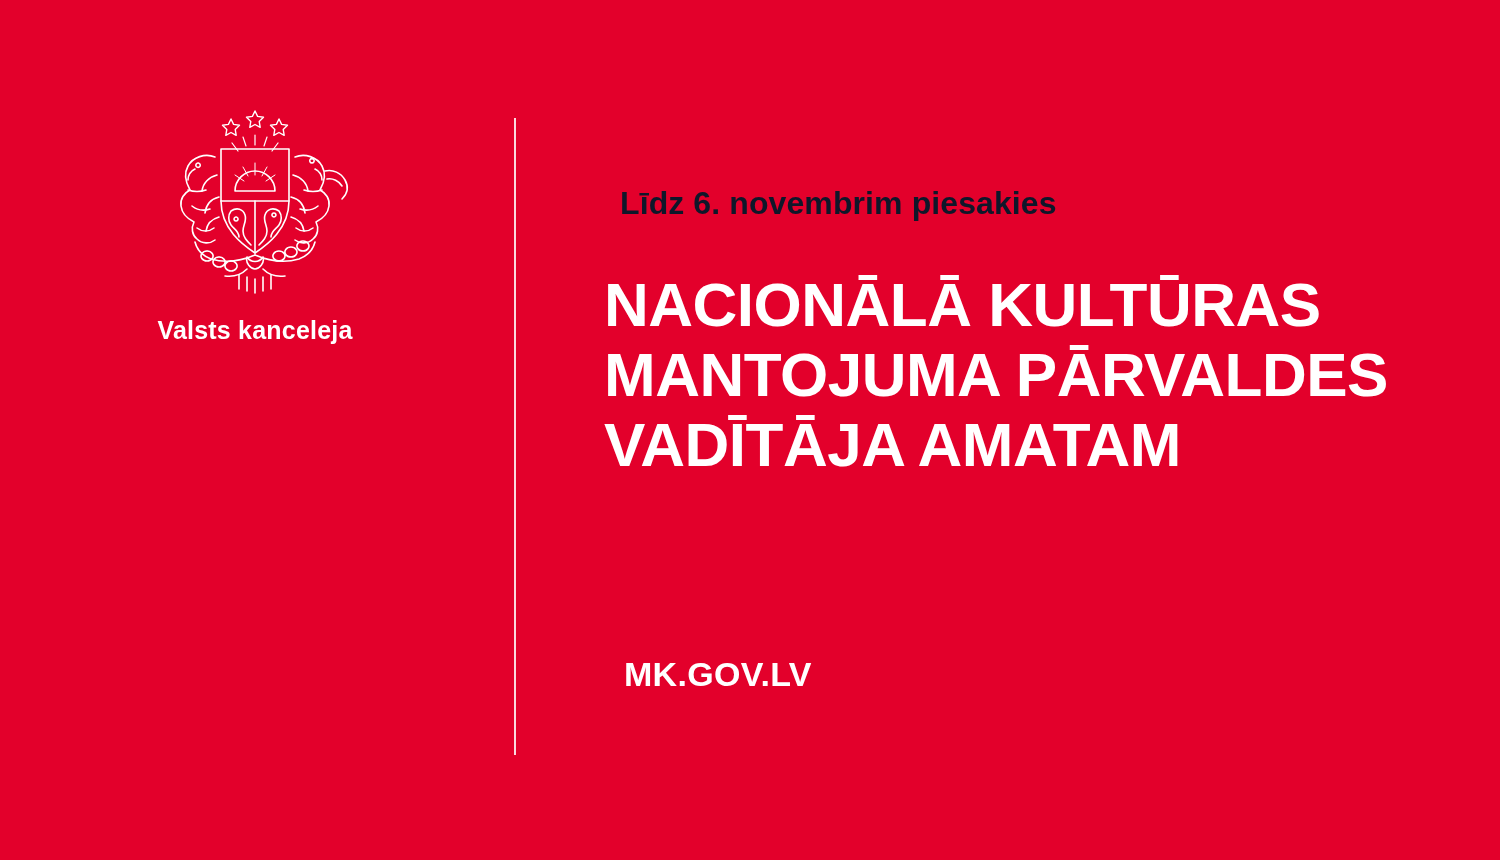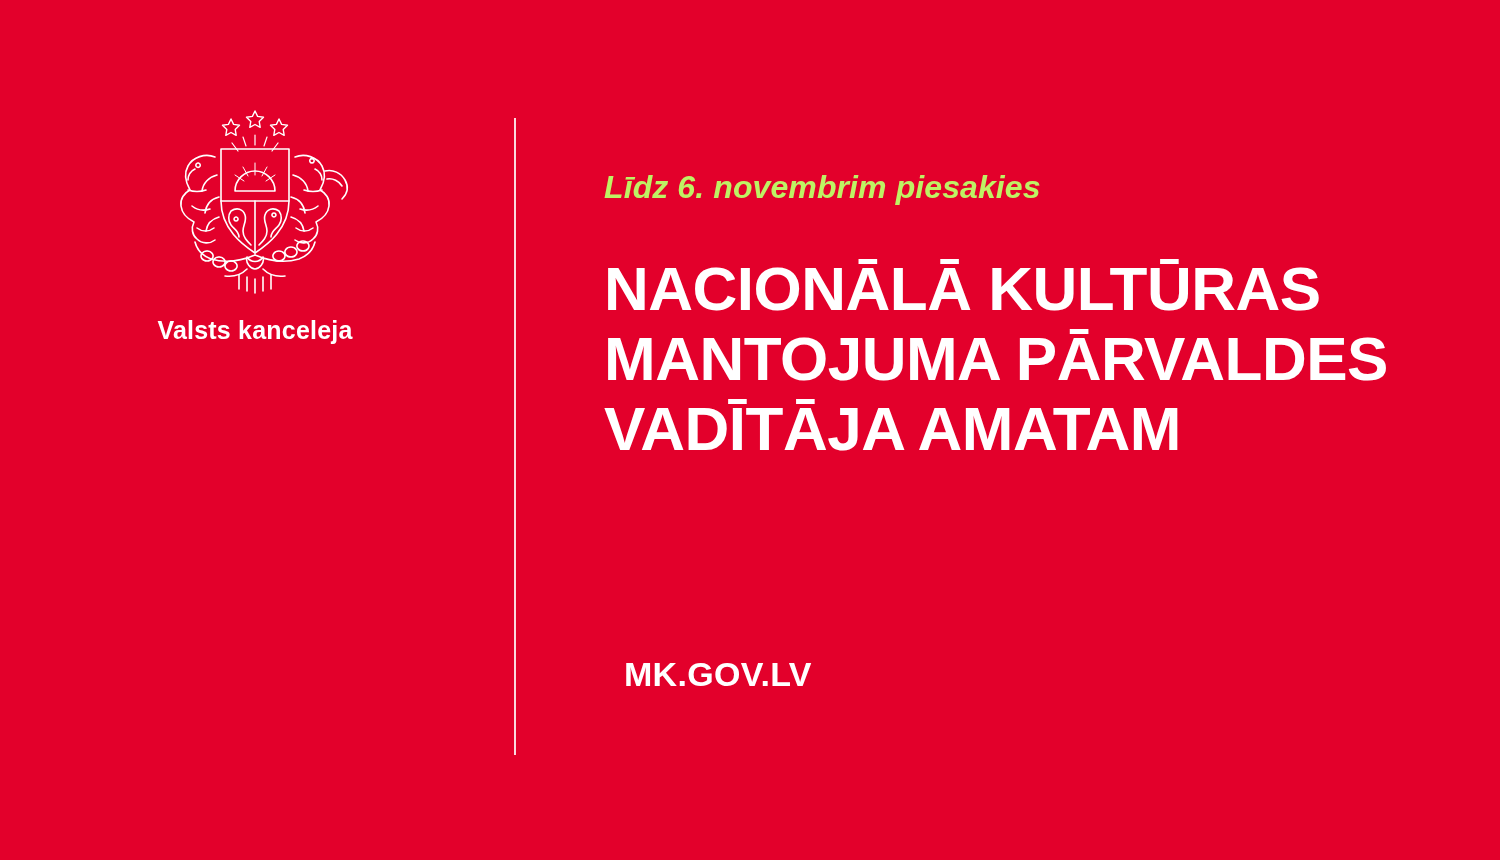--- a/index.html
+++ b/index.html
@@ -57,27 +57,26 @@
   }
 
   
   .content {
     position: absolute;
     left: 604px;
     top: 168px;
     width: 840px;
   }
   .eyebrow {
-    color: #bef264;
+    color: #0f172a;
     font-size: 32px;
     font-weight: 600;
     letter-spacing: 0.1px;
     line-height: 1.2;
-    margin: 0;
-    font-style: italic;
+    margin: 16px;
   }
   .headline {
     margin: 48px 0 16px 0;
     color: #FFFFFF;
     font-size: 62px;
     font-weight: 700;
     line-height: 1.13;
     letter-spacing: -0.5px;
     text-transform: uppercase;
   }

